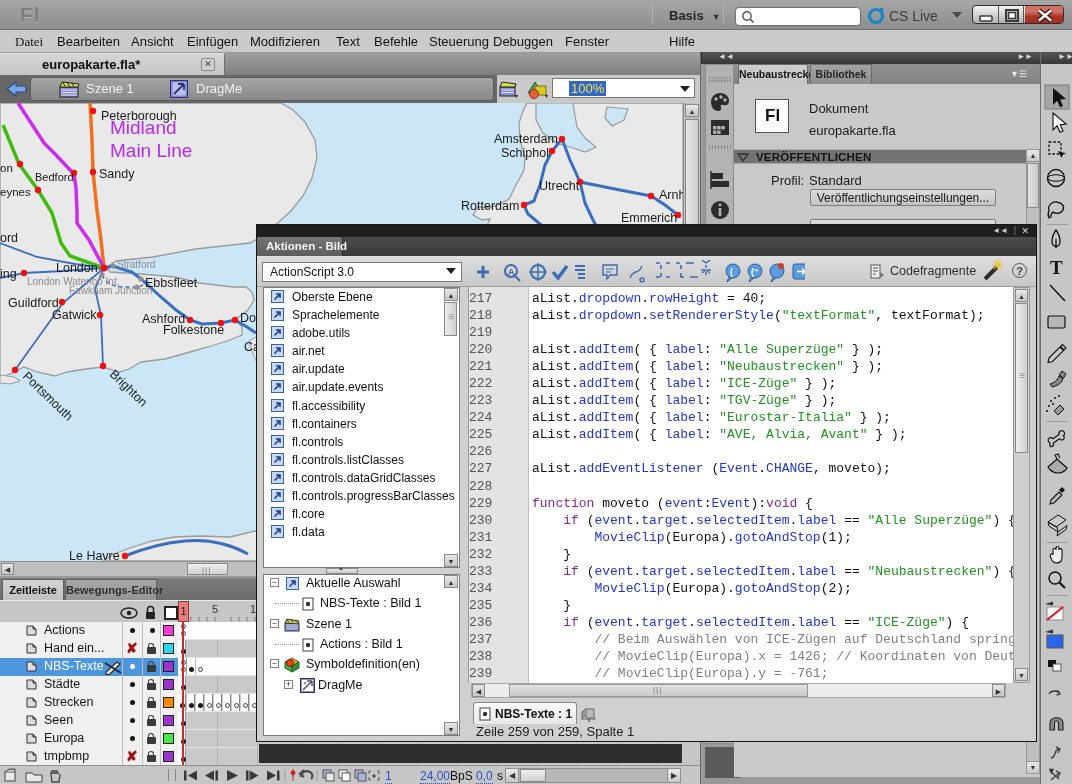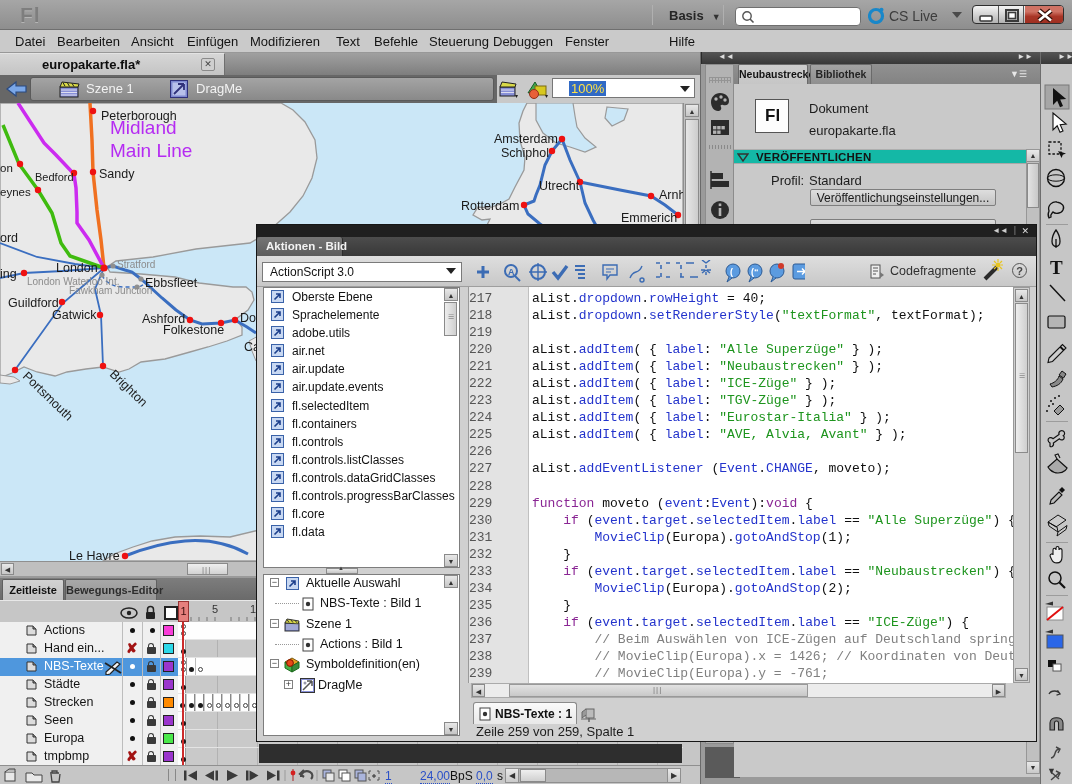--- a/index.html
+++ b/index.html
@@ -94,21 +94,21 @@
           <rect x="6" y="4" width="12" height="11" fill="none" stroke="#3a3a3a" stroke-width="2"></rect>
           <rect x="8.5" y="6.5" width="7" height="6" fill="#fff" stroke="#3a3a3a" stroke-width="1.6"></rect>
         </svg></span>
     <span style="position:absolute;left:52px;top:0;width:40px;height:19px;background:linear-gradient(#cf7264 30%,#a93527 55%,#9c2d1f);"><svg width="40" height="19">
           <path d="M14,4.5 L26,14.5 M26,4.5 L14,14.5" stroke="#38100a" stroke-width="5"></path>
           <path d="M14,4.5 L26,14.5 M26,4.5 L14,14.5" stroke="#fff" stroke-width="2.6"></path>
         </svg></span>
   </div>
 </div>
 <div id="menubar" class="abs">
-  <span style="left:15px;">Datei</span>
+  <span style="left:15px;font-family:Liberation Serif, serif;">Datei</span>
     <span style="left:57px;">Bearbeiten</span>
     <span style="left:131px;">Ansicht</span>
     <span style="left:187px;">Einfügen</span>
     <span style="left:250px;">Modifizieren</span>
     <span style="left:336px;">Text</span>
     <span style="left:374px;">Befehle</span>
     <span style="left:429px;">Steuerung</span>
     <span style="left:493px;">Debuggen</span>
     <span style="left:565px;">Fenster</span>
     <span style="left:634px;margin-left:35px;">Hilfe</span>
@@ -590,21 +590,21 @@
       <div class="abs" style="left:4px;top:0;width:70px;height:20px;background:linear-gradient(#cdcdcd,#c6c6c6);border:1px solid #6a6a6a;border-bottom:none;border-radius:2px 2px 0 0;font-size:10.5px;font-weight:bold;color:#141414;text-align:center;line-height:19px;white-space:nowrap;">Neubaustrecken</div>
       <div class="abs" style="left:76px;top:0;width:62px;height:20px;background:linear-gradient(#a3a3a3,#8f8f8f);border:1px solid #6a6a6a;border-bottom:none;border-radius:2px 2px 0 0;font-size:10.5px;font-weight:bold;color:#242424;text-align:center;line-height:19px;white-space:nowrap;">Bibliothek</div>
       <span class="abs" style="right:14px;top:5px;font-size:9px;color:#e8e8e8;">▼☰</span>
     </div>
 
     <div class="abs" style="left:21px;top:35px;width:34px;height:34px;background:#fdfdfd;border:1px solid #555;">
         <span style="position:absolute;left:9px;top:6px;font-size:17px;font-weight:bold;color:#111;">Fl</span>
       </div>
     <div class="abs" style="left:75px;top:37px;font-size:13px;color:#1c1c1c;">Dokument</div>
     <div class="abs" style="left:75px;top:59px;font-size:13px;color:#1c1c1c;">europakarte.fla</div>
-    <div class="abs" style="left:0px;top:85px;width:292px;height:15px;background:#14b8a6;border-top:1px solid #aeaeae;border-bottom:1px solid #a8a8a8;">
+    <div class="abs" style="left:0px;top:85px;width:292px;height:15px;background:#737373;border-top:1px solid #aeaeae;border-bottom:1px solid #a8a8a8;">
       <svg style="position:absolute;left:3px;top:3px;" width="12" height="9">
           <path d="M1,1 L11,1 L6,8 Z" fill="none" stroke="#333" stroke-width="1.4"></path>
         </svg>
       <b style="position:absolute;left:22px;top:1px;font-size:11.5px;color:#141414;letter-spacing:.2px;">VERÖFFENTLICHEN</b>
     </div>
     <div class="abs" style="left:37px;top:109px;font-size:13px;color:#1c1c1c;">Profil:</div>
     <div class="abs" style="left:75px;top:109px;font-size:13px;color:#1c1c1c;">Standard</div>
     <div class="abs" style="left:76px;top:125px;width:186px;height:17px;background:linear-gradient(#dedede,#c3c3c3);border:1px solid #7e7e7e;border-radius:2px;font-size:12px;color:#191919;text-align:center;line-height:16px;">Veröffentlichungseinstellungen...</div>
     <div class="abs" style="left:76px;top:155px;width:186px;height:10px;background:linear-gradient(#dedede,#cdcdcd);border:1px solid #7e7e7e;border-radius:2px;"></div>
 
@@ -758,21 +758,21 @@
             <rect x="0.5" y="0.5" width="12" height="12" fill="#c8d8f2" stroke="#3a62a8"></rect>
             <path d="M3.5,9.5 L8.5,4.5 M5,4 h4 v4" fill="none" stroke="#1c3f8c" stroke-width="1.6"></path>
           </svg><span>air.update</span></div>
 <div class="pli"><svg width="13" height="13">
             <rect x="0.5" y="0.5" width="12" height="12" fill="#c8d8f2" stroke="#3a62a8"></rect>
             <path d="M3.5,9.5 L8.5,4.5 M5,4 h4 v4" fill="none" stroke="#1c3f8c" stroke-width="1.6"></path>
           </svg><span>air.update.events</span></div>
 <div class="pli"><svg width="13" height="13">
             <rect x="0.5" y="0.5" width="12" height="12" fill="#c8d8f2" stroke="#3a62a8"></rect>
             <path d="M3.5,9.5 L8.5,4.5 M5,4 h4 v4" fill="none" stroke="#1c3f8c" stroke-width="1.6"></path>
-          </svg><span>fl.selectedItem</span></div>
+          </svg><span>fl.accessibility</span></div>
 <div class="pli"><svg width="13" height="13">
             <rect x="0.5" y="0.5" width="12" height="12" fill="#c8d8f2" stroke="#3a62a8"></rect>
             <path d="M3.5,9.5 L8.5,4.5 M5,4 h4 v4" fill="none" stroke="#1c3f8c" stroke-width="1.6"></path>
           </svg><span>fl.containers</span></div>
 <div class="pli"><svg width="13" height="13">
             <rect x="0.5" y="0.5" width="12" height="12" fill="#c8d8f2" stroke="#3a62a8"></rect>
             <path d="M3.5,9.5 L8.5,4.5 M5,4 h4 v4" fill="none" stroke="#1c3f8c" stroke-width="1.6"></path>
           </svg><span>fl.controls</span></div>
 <div class="pli"><svg width="13" height="13">
             <rect x="0.5" y="0.5" width="12" height="12" fill="#c8d8f2" stroke="#3a62a8"></rect>

